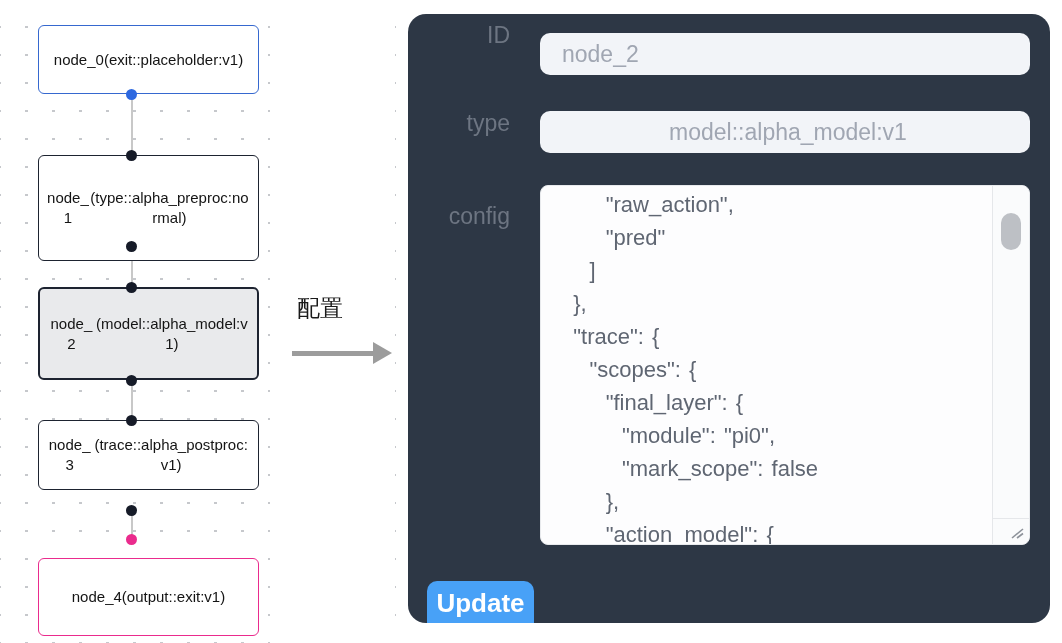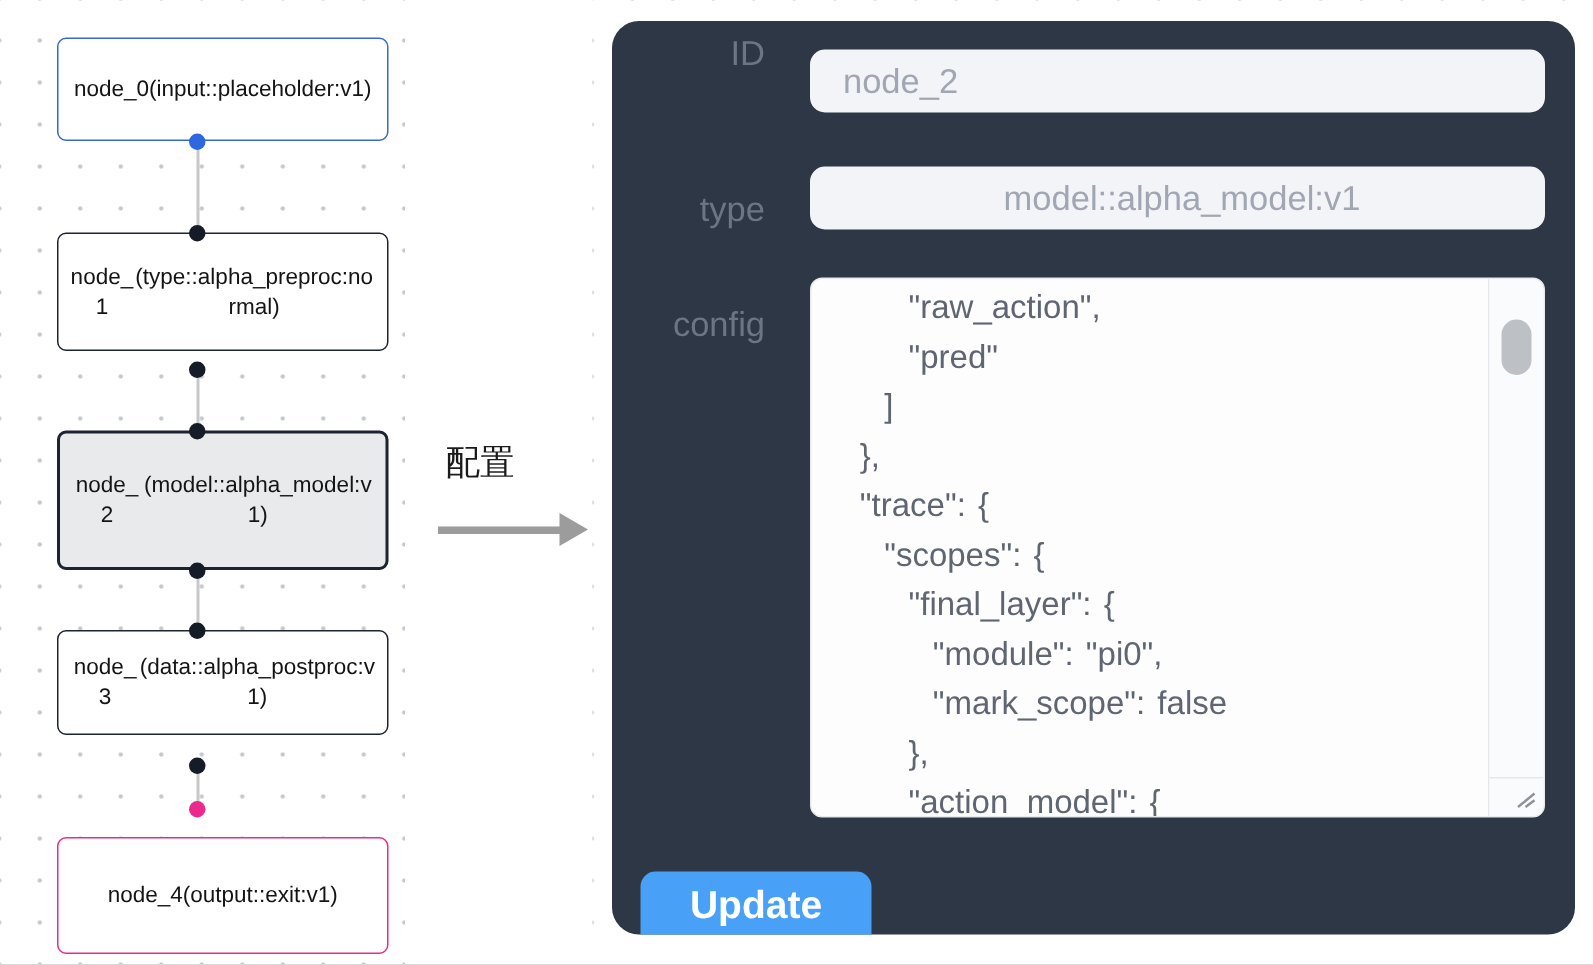--- a/index.html
+++ b/index.html
@@ -34,21 +34,21 @@
     border: 1.5px solid #1d2330;
     border-radius: 6px;
     display: flex; flex-direction: row; align-items: center; justify-content: center;
     text-align: center;
     font-size: 15px; line-height: 20px; color: #141414;
     padding: 4px 8px;
     word-break: break-all;
     margin-left: 16px;
   }
   .node-0 { top: 25px;  height: 69px; border-color: #3668cf; }
-  .node-1 { top: 155px; height: 79px; align-items: center; }
+  .node-1 { top: 155px; height: 106px; align-items: center; }
   .node-2 { top: 287px; height: 93px; background: #e9eaec; border-width: 2px; }
   .node-3 { top: 420px; height: 70px; }
   .node-4 { top: 558px; height: 78px; border-color: #ea2b8d; }
 
   .edge {
     position: absolute; left: 131px; width: 1.5px; background: #c8c8c8;
   }
   .e0 { top: 94px;  height: 61px; }
   .e1 { top: 246px; height: 41px; }
   .e2 { top: 380px; height: 40px; }
@@ -85,21 +85,21 @@
     background: #2d3745;
     border-radius: 18px;
     overflow: hidden;
   }
   .panel-label {
     position: absolute; left: 0; width: 102px;
     text-align: right;
     font-size: 23px; color: #6d7582;
   }
   .lbl-id     { top: 8px; }
-  .lbl-type   { top: 112px; }
+  .lbl-type   { top: 96px; }
   .lbl-config { top: 189px; }
 
   .panel-input {
     position: absolute; left: 132px; width: 490px; height: 42px;
     border: none; outline: none;
     border-radius: 10px;
     background: #f2f4f8;
     font-family: "Liberation Sans", "DejaVu Sans", sans-serif;
     font-size: 23px; color: #a0a6b2;
     padding: 0 16px 0 22px;
@@ -135,21 +135,21 @@
     background: #bdc0c5; border-radius: 10px;
   }
   .resize-corner {
     position: absolute; right: 0; bottom: 0; width: 36px; height: 26px;
     border-top: 1px solid #e5e7ea;
   }
   .resize-corner svg { position: absolute; right: 4px; bottom: 4px; }
 
   .update-btn {
     position: absolute; left: 19px; top: 567px;
-    width: 154px; height: 56px;
+    width: 107px; height: 56px;
     background: #48a1f7;
     border: none; border-radius: 10px;
     color: #ffffff; font-weight: bold; font-size: 26px;
     font-family: "Liberation Sans", "DejaVu Sans", sans-serif;
     padding-bottom: 12px;
     cursor: pointer;
   }
 </style>
 </head>
 <body>
@@ -158,33 +158,33 @@
 
   <div class="flow-canvas dotted">
 
     <div class="edge e0"></div>
     <div class="edge e1"></div>
     <div class="edge e2"></div>
     <div class="edge e3"></div>
 
     <div class="node node-0">
       <div>node_0</div>
-      <div>(input::placeholder:v1)</div>
+      <div>(exit::placeholder:v1)</div>
     </div>
     <div class="node node-1">
       <div>node_1</div>
       <div>(type::alpha_preproc:normal)</div>
     </div>
     <div class="node node-2">
       <div>node_2</div>
       <div>(model::alpha_model:v1)</div>
     </div>
     <div class="node node-3">
       <div>node_3</div>
-      <div>(data::alpha_postproc:v1)</div>
+      <div>(trace::alpha_postproc:v1)</div>
     </div>
     <div class="node node-4">
       <div>node_4</div>
       <div>(output::exit:v1)</div>
     </div>
 
     <span class="port port-blue" style="top:88.5px;"></span>
     <span class="port" style="top:149.5px;"></span>
     <span class="port" style="top:240.5px;"></span>
     <span class="port" style="top:281.5px;"></span>

